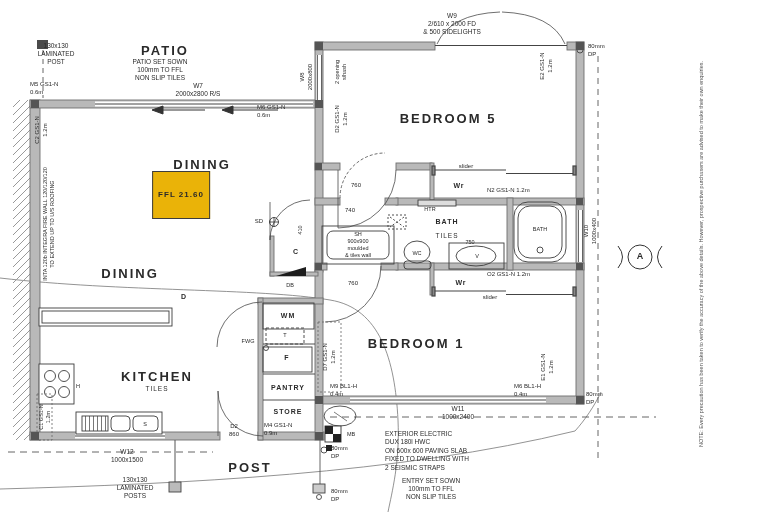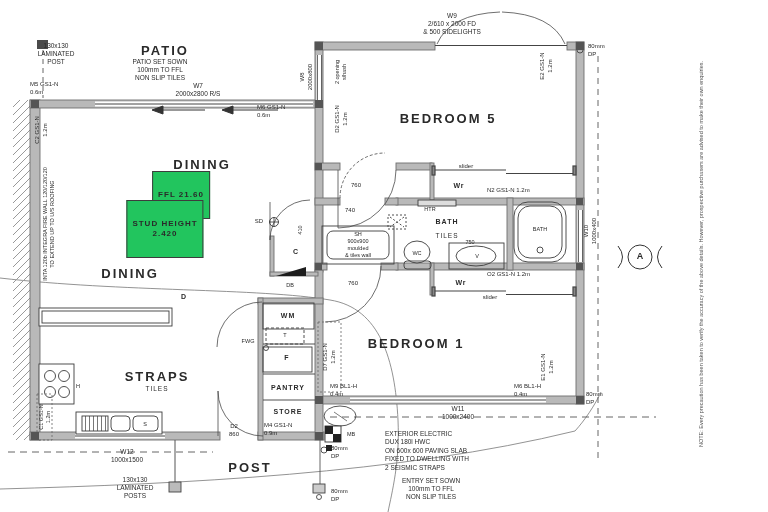--- a/index.html
+++ b/index.html
@@ -8,21 +8,21 @@
   #plan svg{position:absolute;left:0;top:0;}
   .lbl{position:absolute;transform:translate(-50%,-50%);white-space:pre-line;text-align:center;
        font-size:6.5px;line-height:1.25;color:#2a2a2a;}
   .big{font-size:13px;font-weight:600;letter-spacing:2px;}
   .med{font-size:6.5px;letter-spacing:1px;}
   .sm{font-size:6px;}
   .tiny{font-size:5.5px;}
   .b7{font-size:7px;font-weight:600;letter-spacing:1px;}
   .tl{transform:none;text-align:left;}
   .vert{transform:translate(-50%,-50%) rotate(-90deg);}
-  .boxed{border:1px solid #3d3d3d;background:#22c55e;padding:18px 5px;font-size:8px;font-weight:600;letter-spacing:1px;}
+  .boxed{border:1px solid #3d3d3d;background:#eab308;padding:18px 5px;font-size:8px;font-weight:600;letter-spacing:1px;}
   .note5{line-height:1.3;}
   .disc{font-size:5.5px;color:#555;white-space:nowrap;}
 </style>
 </head>
 <body>
 
 <div id="plan">
 
 <svg width="768" height="512" viewBox="0 0 768 512">
   <defs>
@@ -248,22 +248,20 @@
 <div class="lbl vert sm" style="left:341px;top:119px">D2 GS1-N
 1.2m</div>
 <div class="lbl tl sm" style="left:257px;top:104px">M6 GS1-N
 0.6m</div>
 <div class="lbl big" style="left:448px;top:119px">BEDROOM 5</div>
 <div class="lbl sm" style="left:466px;top:167px">slider</div>
 <div class="lbl b7" style="left:459px;top:186px">Wr</div>
 <div class="lbl tl sm" style="left:487px;top:187px">N2 GS1-N 1.2m</div>
 <div class="lbl big" style="left:202px;top:165px">DINING</div>
 <div class="lbl boxed" style="left:181px;top:195px">FFL 21.60</div>
-<div class="lbl boxed" style="left:165px;top:229px">STUD HEIGHT
-2.420</div>
 <div class="lbl sm" style="left:259px;top:222px">SD</div>
 <div class="lbl big" style="left:130px;top:274px">DINING</div>
 <div class="lbl sm" style="left:356px;top:186px">760</div>
 <div class="lbl sm" style="left:350px;top:211px">740</div>
 <div class="lbl vert tiny" style="left:300px;top:230px">410</div>
 <div class="lbl tiny" style="left:430px;top:209px">HTR</div>
 <div class="lbl b7" style="left:447px;top:222px">BATH</div>
 <div class="lbl med" style="left:447px;top:236px">TILES</div>
 <div class="lbl tiny" style="left:358px;top:245px">SH
 900x900
@@ -304,21 +302,21 @@
 <div class="lbl b7" style="left:288px;top:412px">STORE</div>
 <div class="lbl tl sm" style="left:264px;top:422px">M4 GS1-N
 0.9m</div>
 <div class="lbl sm" style="left:234px;top:430px">D2
 860</div>
 <div class="lbl tiny" style="left:351px;top:434px">MB</div>
 <div class="lbl tl sm" style="left:331px;top:445px">80mm
 DP</div>
 <div class="lbl tl sm" style="left:331px;top:488px">80mm
 DP</div>
-<div class="lbl big" style="left:157px;top:377px">STRAPS</div>
+<div class="lbl big" style="left:157px;top:377px">KITCHEN</div>
 <div class="lbl med" style="left:157px;top:389px">TILES</div>
 <div class="lbl tiny" style="left:78px;top:386px">H</div>
 <div class="lbl vert tiny" style="left:45px;top:417px">C1 GS1-N
 1.2m</div>
 <div class="lbl tiny" style="left:145px;top:424px">S</div>
 <div class="lbl" style="left:127px;top:456px">W12
 1000x1500</div>
 <div class="lbl" style="left:135px;top:488px">130x130
 LAMINATED
 POSTS</div>

